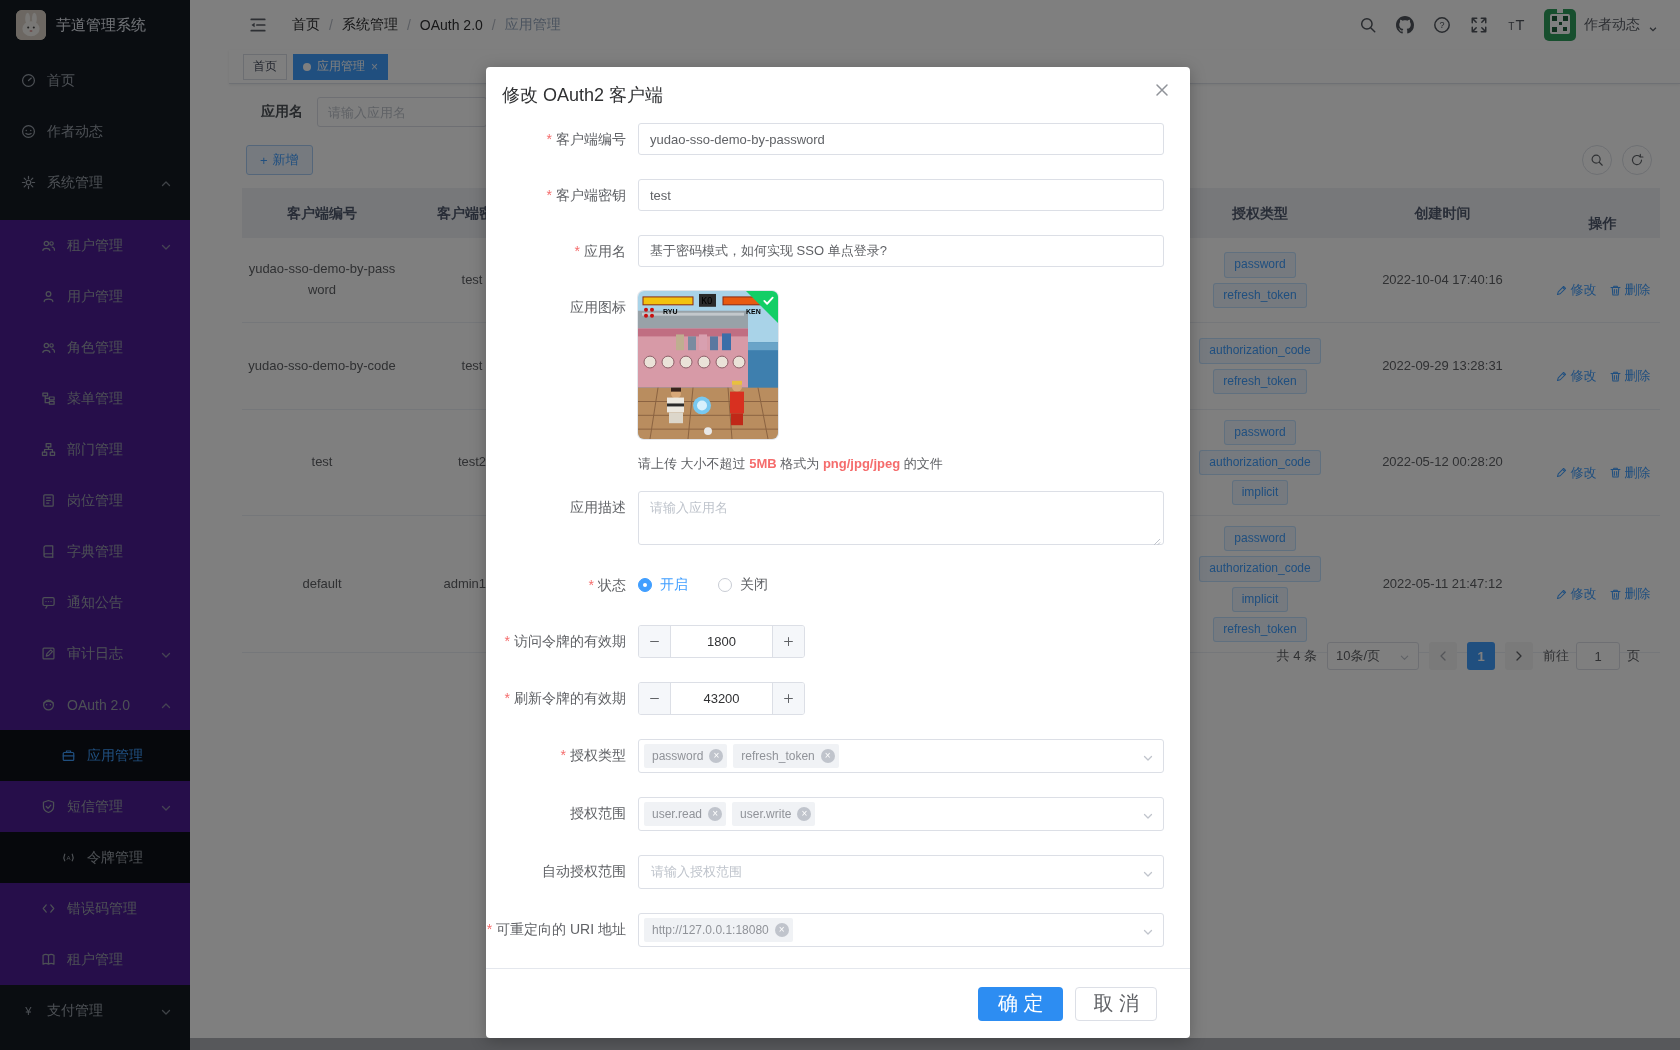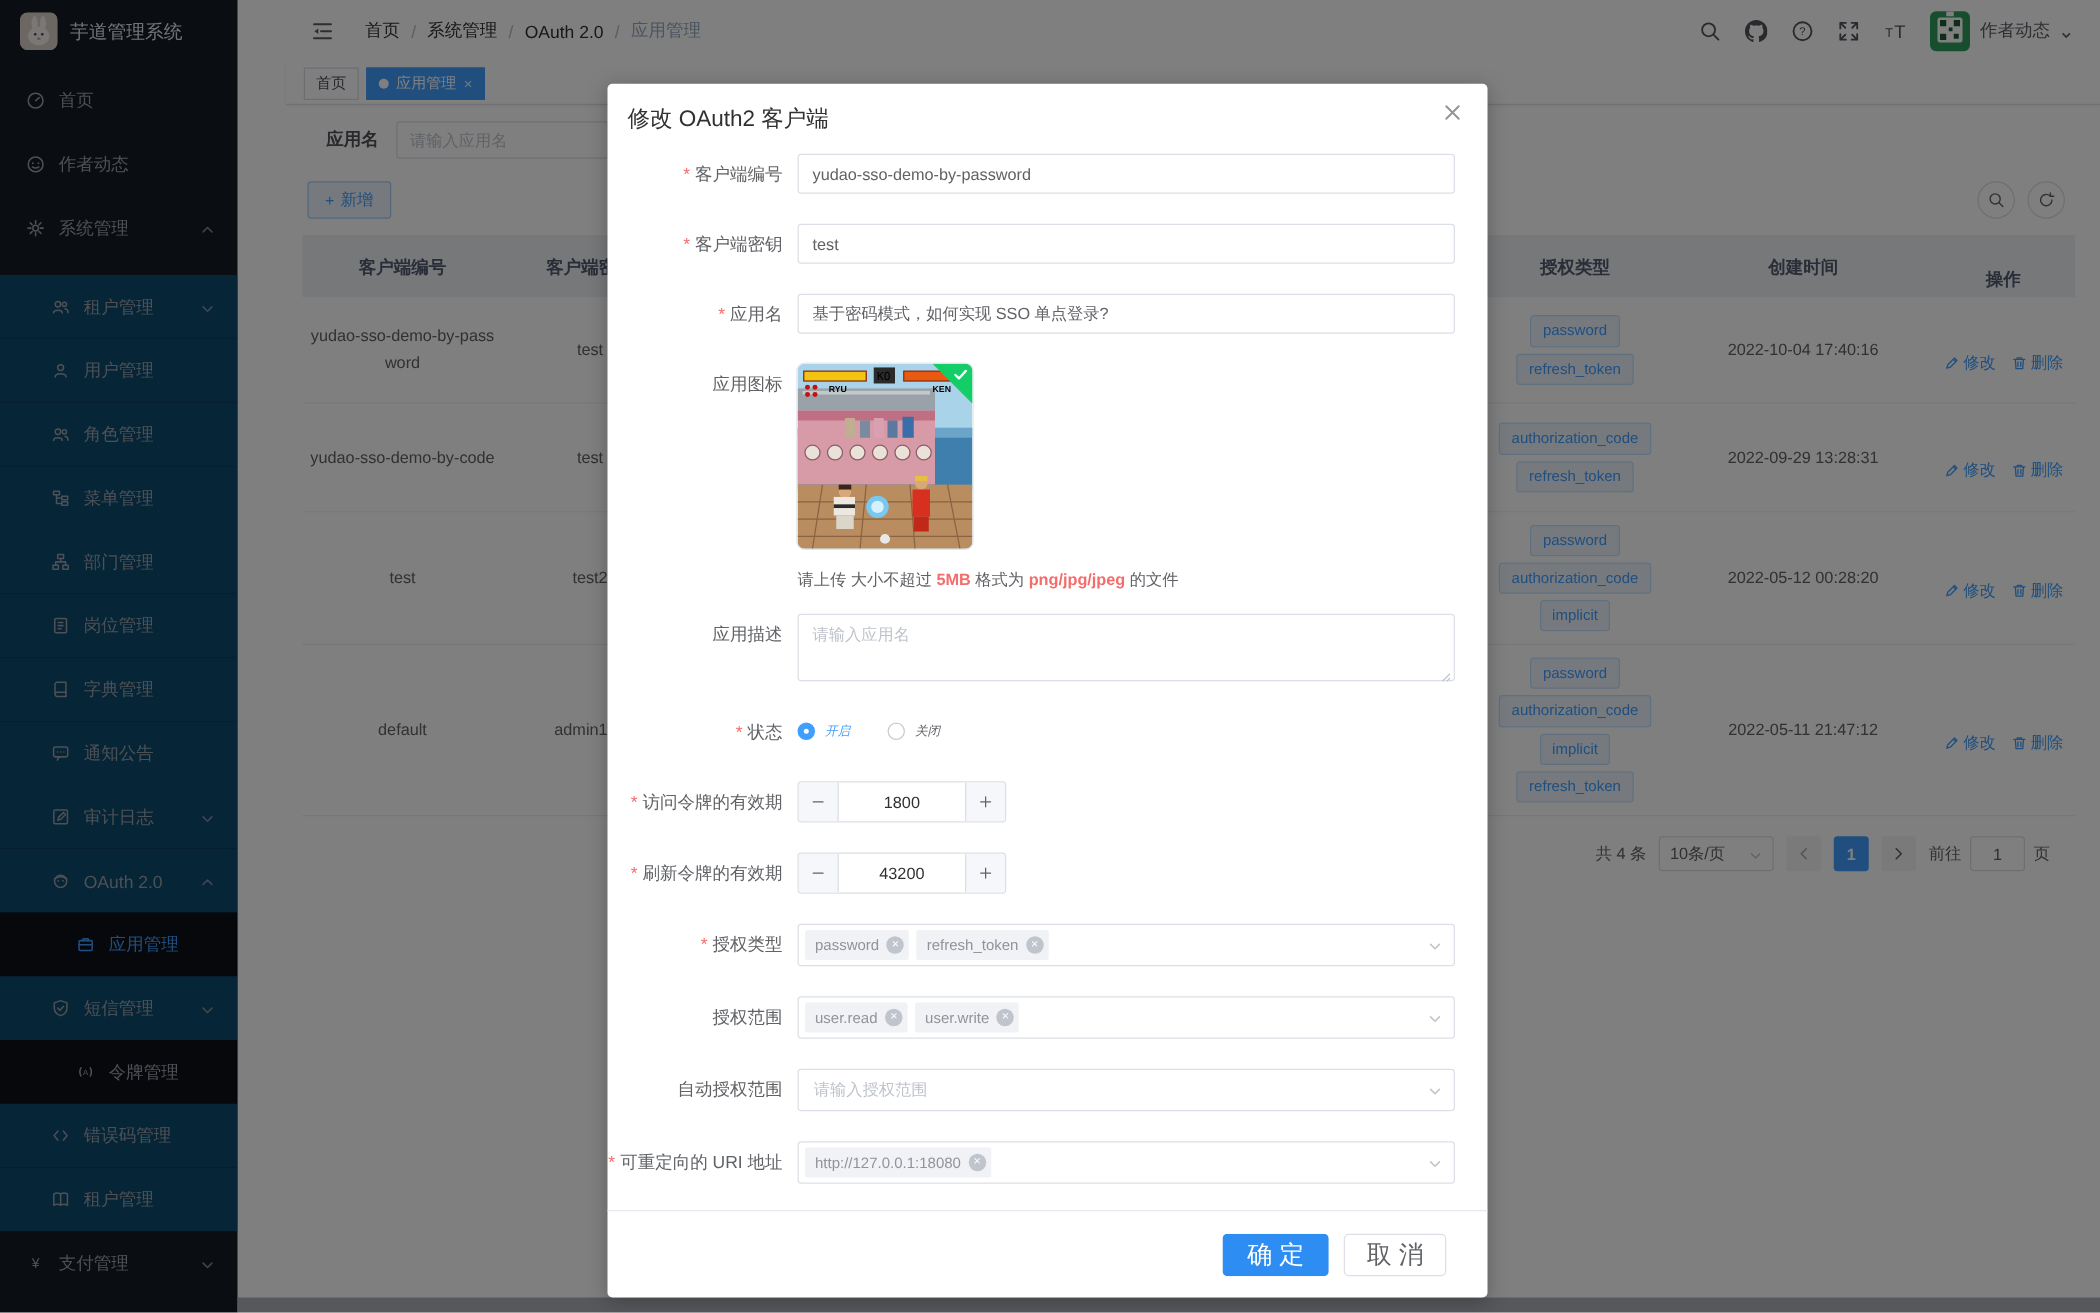--- a/index.html
+++ b/index.html
@@ -10,21 +10,21 @@
 
   
   .sidebar { width:190px; flex:none; background:#141a23; height:1050px; overflow:hidden; }
   .logo { height:50px; display:flex; align-items:center; padding-left:16px; gap:10px; }
   .logo-avatar { width:30px; height:30px; border-radius:6px; background:#d8cfc4; flex:none; display:flex; align-items:center; justify-content:center; overflow:hidden; }
   .logo-title { color:#e2e6ee; font-size:15px; white-space:nowrap; }
   .menu { padding-top:5px; }
   .mi { height:51px; display:flex; align-items:center; color:#9aa1aa; font-size:14px; cursor:pointer; position:relative; white-space:nowrap; }
   .mi .ico { width:15px; height:15px; margin-right:11px; flex:none; }
   .mi.l1 { padding-left:21px; }
-  .mi.l2 { padding-left:41px; background:#0c4a6e; }
+  .mi.l2 { padding-left:41px; background:#4c1d95; }
   .mi.l3 { padding-left:61px; background:#0d1118; }
   .mi.active { color:#409eff; }
   .mi .arrow { position:absolute; right:18px; width:12px; height:12px; opacity:.8; }
   .submenu-gap { margin-top:12px; }
   .ico svg, .arrow svg, .nav-ico svg, .circle-btn svg, .op svg, .pbtn svg, .caret svg, .num-btn svg { width:100%; height:100%; fill:none; stroke:currentColor; stroke-width:1.3; stroke-linecap:round; stroke-linejoin:round; }
   svg text, svg .fill { fill:currentColor; stroke:none; }
 
   
   .main { flex:1; position:relative; background:#fff; }
   .navbar { height:50px; display:flex; align-items:center; position:relative; background:#fff; }
@@ -68,21 +68,21 @@
   .trow { border-bottom:1px solid #ebeef5; color:#606266; background:#fff; }
   .c { text-align:center; display:flex; flex-direction:column; align-items:center; justify-content:center; line-height:1.6; padding:0 6px; }
   .c1 { width:160px; } .c2 { width:140px; } .cmid { flex:1; } .c3 { width:160px; } .c4 { width:205px; } .c5 { width:115px;margin-top:21px; }
   .idcell { word-break:break-all; max-width:150px; }
   .grants { display:flex; flex-direction:column; align-items:center; gap:5px; }
   .gtag { font-size:12px; color:#409eff; background:rgba(64,158,255,.1); border:1px solid rgba(64,158,255,.25); border-radius:3px; padding:2px 9px; white-space:nowrap; }
   .ops { flex-direction:row; gap:12px; color:#409eff; }
   .op { display:flex; align-items:center; gap:3px; cursor:pointer; white-space:nowrap; }
   .op svg { width:13px; height:13px; }
 
-  .pagination { position:absolute; top:585px; right:40px; display:flex; align-items:center; gap:10px; font-size:13px; color:#606266; }
+  .pagination { position:absolute; top:558px; right:40px; display:flex; align-items:center; gap:10px; font-size:13px; color:#606266; }
   .psel { width:92px; height:28px; border:1px solid #dcdfe6; border-radius:3px; display:flex; align-items:center; justify-content:space-between; padding:0 8px; color:#606266; background:#fff; cursor:pointer; }
   .psel .caret { position:static; width:11px; height:11px; color:#c0c4cc; }
   .pbtn { width:28px; height:28px; display:flex; align-items:center; justify-content:center; color:#a8abb2; background:#f4f4f5; border-radius:3px; cursor:pointer; padding:8px; }
   .pbtn.next { color:#606266; }
   .pcur { width:28px; height:28px; background:#409eff; color:#fff; border-radius:3px; display:flex; align-items:center; justify-content:center; font-weight:bold; cursor:pointer; }
   .goto { display:flex; align-items:center; gap:7px; }
   .goto-input { width:44px; height:28px; border:1px solid #dcdfe6; border-radius:3px; text-align:center; font-size:13px; color:#606266; font-family:inherit; }
 
   .bottom-strip { position:absolute; left:190px; right:0; bottom:0; height:12px; background:#aeb1b6; }
 
@@ -104,21 +104,21 @@
   .resize-grip svg { width:100%; height:100%; stroke:#c0c4cc; stroke-width:1; }
   .iconbox { width:140px; height:148px; border-radius:6px; overflow:hidden; position:relative; box-shadow:0 0 0 1px #e3e6eb; }
   .iconbox svg.sf { width:100%; height:100%; display:block; }
   .corner-ok { position:absolute; top:0; right:0; width:0; height:0; border-top:32px solid #13ce66; border-left:32px solid transparent; }
   .corner-check { position:absolute; top:2px; right:3px; width:13px; height:13px; color:#fff; }
   .corner-check svg { width:100%; height:100%; fill:none; stroke:currentColor; stroke-width:2; stroke-linecap:round; stroke-linejoin:round; }
   .hint { font-size:13px; color:#606266; margin-top:16px; }
   .hint .red { color:#f56c6c; font-weight:bold; }
   .row-icon { margin-bottom:18px; }
   .radio-row { display:flex; align-items:center; height:32px; gap:30px; }
-  .radio { display:flex; align-items:center; gap:8px; cursor:pointer; font-size:10px; color:#606266;font-style:italic; }
+  .radio { display:flex; align-items:center; gap:8px; cursor:pointer; font-size:14px; color:#606266; }
   .rdot { width:14px; height:14px; border-radius:50%; border:1px solid #c8ccd4; position:relative; background:#fff; }
   .radio.on .rdot { background:#409eff; border-color:#409eff; }
   .radio.on .rdot::after { content:""; position:absolute; left:4px; top:4px; width:4px; height:4px; border-radius:50%; background:#fff; }
   .radio.on { color:#409eff; }
   .numwrap { width:167px; height:33px; border:1px solid #dcdfe6; border-radius:3px; display:flex; overflow:hidden; background:#fff; }
   .num-btn { width:32px; flex:none; background:#f5f7fa; color:#606266; display:flex; align-items:center; justify-content:center; cursor:pointer; padding:10px 9px; }
   .num-btn.minus { border-right:1px solid #dcdfe6; }
   .num-btn.plus { border-left:1px solid #dcdfe6; }
   .num-val { flex:1; display:flex; align-items:center; justify-content:center; font-size:13px; color:#303133; }
   .select { position:relative; min-height:34px; border:1px solid #dcdfe6; border-radius:3px; display:flex; align-items:center; padding:0 28px 0 5px; gap:6px; background:#fff; }

